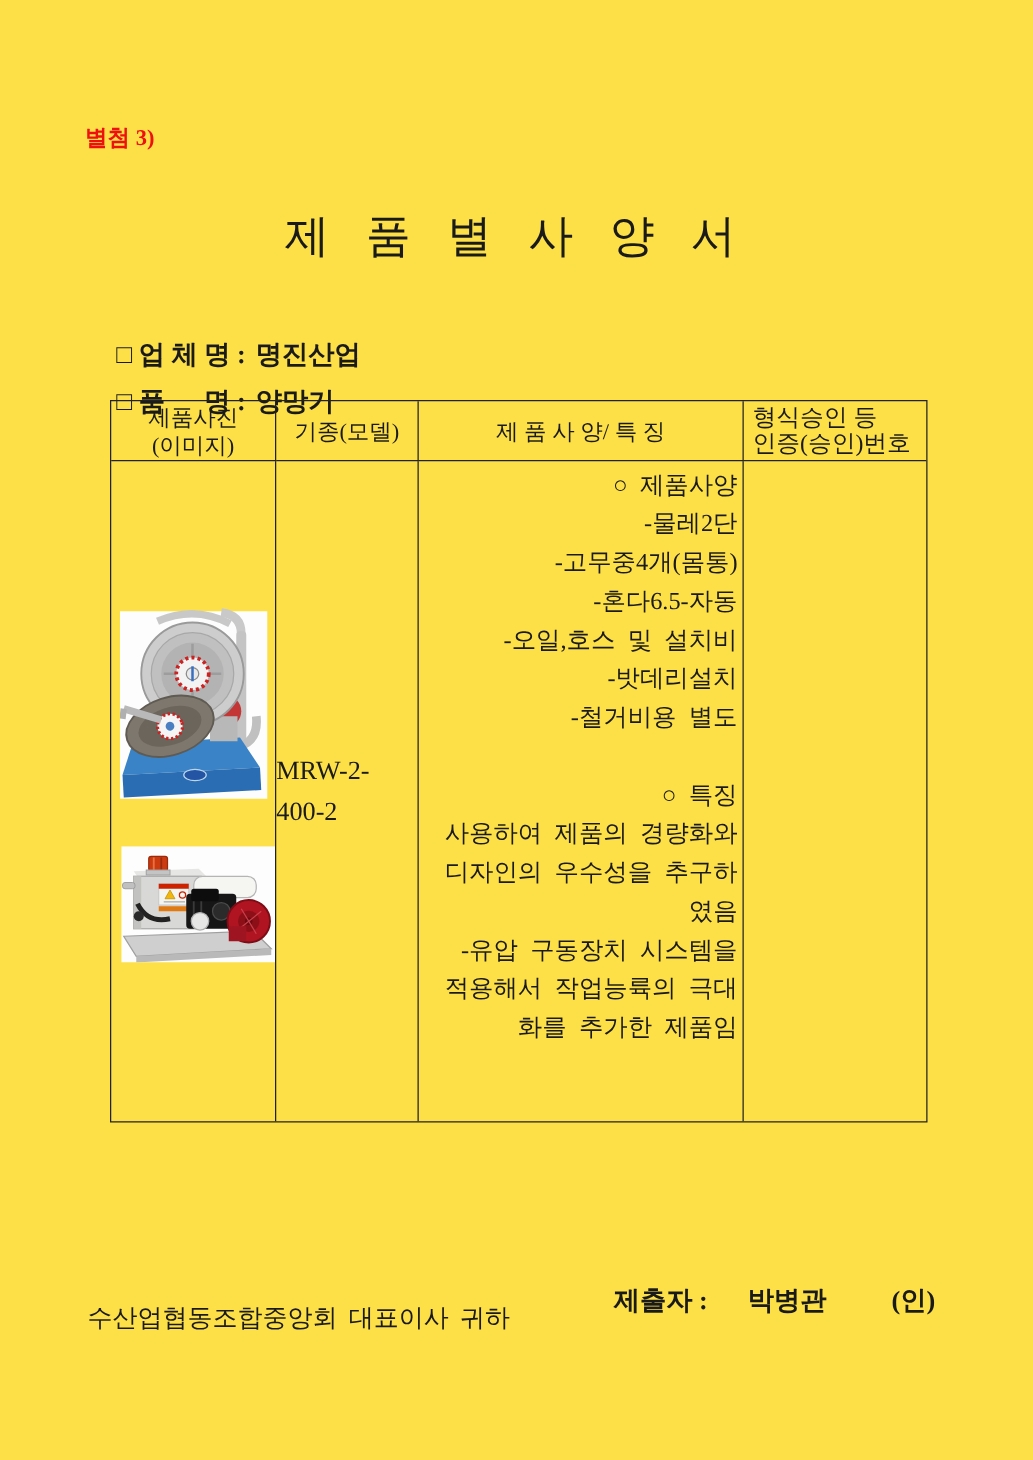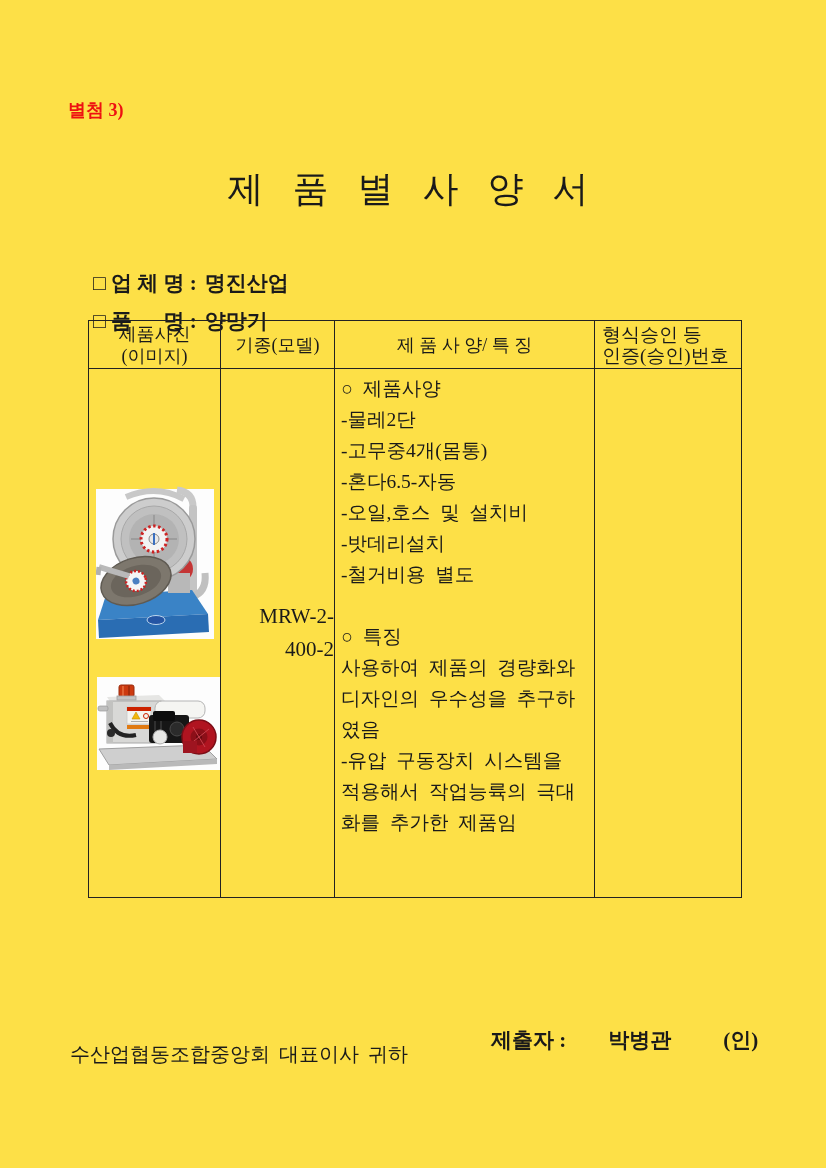--- a/index.html
+++ b/index.html
@@ -50,20 +50,21 @@
     border: 1px solid #222;
     display: grid;
     grid-template-columns: 132px 114px 260px 1fr;
     grid-template-rows: 48px 528px;
     font-size: 19px;
   }
   .cell {
     border-right: 1px solid #222;
     border-bottom: 1px solid #222;
     position: relative;
+    text-align: right;
   }
   .cell.last-col { border-right: none; }
   .cell.last-row { border-bottom: none; }
   .hcell {
     display: flex;
     align-items: center;
     justify-content: center;
     text-align: center;
     white-space: pre-line;
     font-size: 18px;
@@ -79,21 +80,21 @@
   .photo-cell { }
   .photo {
     position: absolute;
     left: 7px;
   }
   .photo.p1 { top: 108px; width: 118px; height: 165px; }
   .photo.p2 { top: 308px; left: 8px; width: 123px; height: 93px; }
   .model-cell {
     display: flex;
     flex-direction: column;
-    align-items: flex-end;
+    align-items: flex-start;
     justify-content: center;
     font-size: 21px;
     line-height: 33px;
     text-align: center;
   }
   .spec-cell {
     padding: 4px 4px 0 6px;
   }
   .spec-line {
     height: 31px;
@@ -105,21 +106,21 @@
   }
 
   
   .submitter {
     position: absolute;
     left: 470px; top: 1001px;
     font-size: 21px;
     font-weight: bold;
     white-space: pre;
   }
-  .submitter .name { margin-left: 42px; text-align: center; }
+  .submitter .name { margin-left: 32px; text-align: center; }
   .submitter .seal { margin-left: 52px; }
   .recipient {
     position: absolute;
     left: 70px; top: 1041px;
     font-size: 20px;
     word-spacing: 4px;
   }
 </style>
 </head>
 <body>

